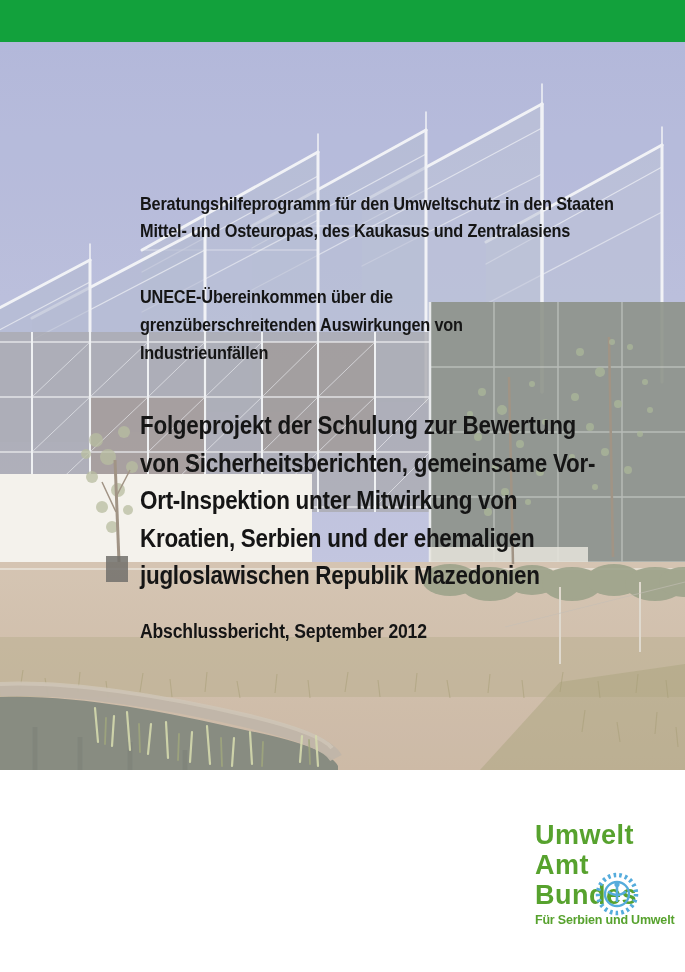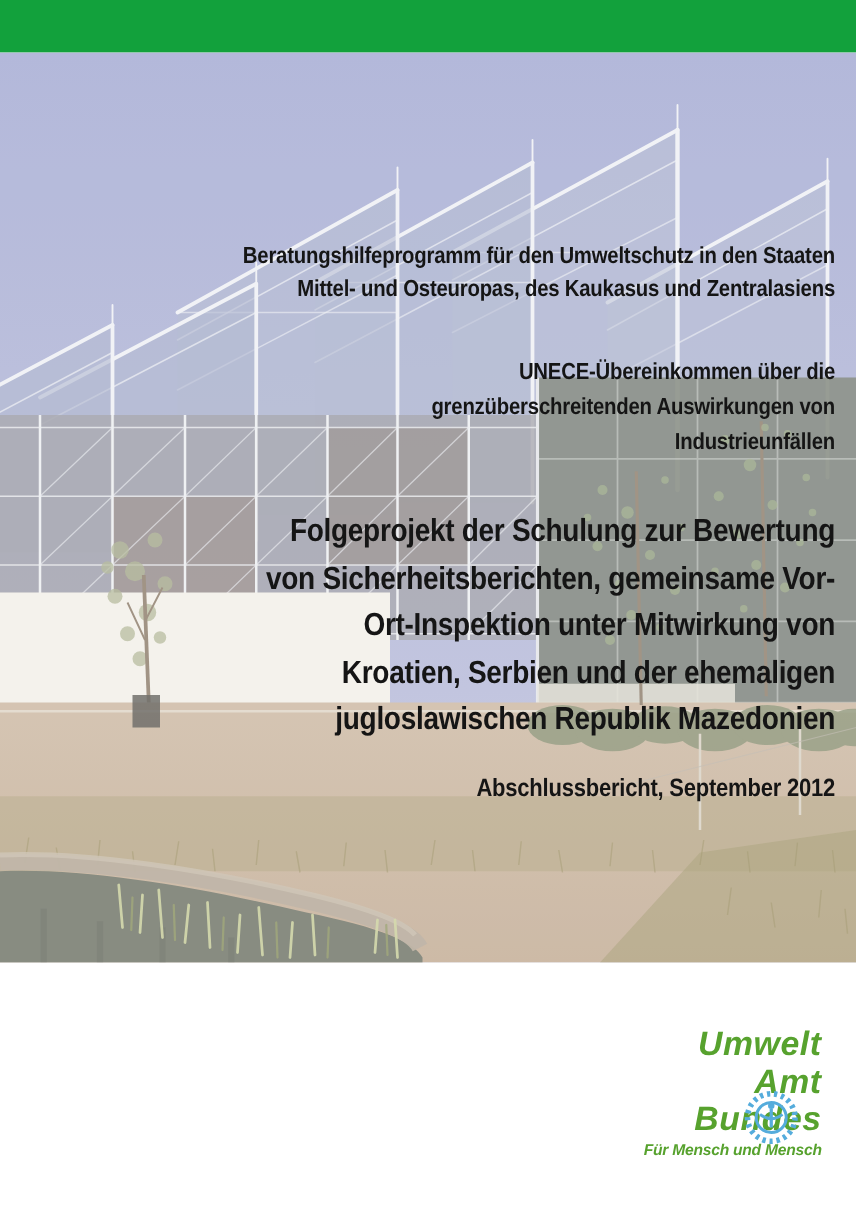--- a/index.html
+++ b/index.html
@@ -1,30 +1,30 @@
 <!DOCTYPE html>
 <html style="--accent: #12a13c; --logo-green: #57a22e; --emblem-blue: #55acdc;"><head>
 <meta charset="utf-8">
 <style>
   html,body{margin:0;padding:0;background:#ffffff;}
   .page{position:relative;width:685px;height:972px;margin:0 auto;background:#ffffff;overflow:hidden;
-        font-family:"Liberation Sans","DejaVu Sans",sans-serif;text-align:right;}
+        font-family:"Liberation Sans","DejaVu Sans",sans-serif;}
   .top-bar{position:absolute;left:0;top:0;width:685px;height:42px;background:var(--accent,#12a13c);}
   .photo{position:absolute;left:0;top:42px;width:685px;height:728px;}
   .photo svg{display:block;}
 
   .textblock{position:absolute;left:140px;color:#151515;font-weight:bold;
              transform:scaleX(0.88);transform-origin:0 0;width:600px;
              letter-spacing:-0.2px;}
   .tb-program{top:190px;font-size:18.5px;line-height:27px;}
   .tb-convention{top:283px;font-size:18.5px;line-height:28px;}
   .tb-title{top:407px;font-size:25.5px;line-height:37.5px;letter-spacing:-0.3px;}
   .tb-date{top:619px;font-size:20px;line-height:24px;}
 
-  .logo{position:absolute;left:515px;top:820px;color:var(--logo-green,#57a22e);font-weight:bold;font-style:italic;}
+  .logo{position:absolute;left:535px;top:820px;color:var(--logo-green,#57a22e);font-weight:bold;}
   .logo-line{font-size:27px;line-height:30px;letter-spacing:0.5px;}
   .tagline{font-size:12.5px;line-height:15px;margin-top:3px;letter-spacing:-0.2px;white-space:nowrap;}
   .emblem{position:absolute;left:594px;top:871px;width:46px;height:46px;}
   .emblem .st{stroke:var(--emblem-blue,#55acdc);fill:none;}
   .emblem .fl{fill:var(--emblem-blue,#55acdc);}
 </style>
 </head>
 <body>
 
 <div class="page">
@@ -289,21 +289,21 @@
     <div>Kroatien, Serbien und der ehemaligen</div>
     <div>jugloslawischen Republik Mazedonien</div>
   </div>
 
   <div class="textblock tb-date">Abschlussbericht, September 2012</div>
 
   <div class="logo">
     <div class="logo-line">Umwelt</div>
     <div class="logo-line">Amt</div>
     <div class="logo-line">Bundes</div>
-    <div class="tagline">Für Mensch und Mensch</div>
+    <div class="tagline">Für Serbien und Umwelt</div>
   </div>
 
   <svg class="emblem" viewBox="0 0 46 46">
     <circle class="st" cx="23" cy="23" r="19" stroke-width="4.5" stroke-dasharray="2.6 3.1"></circle>
     <circle class="st" cx="23" cy="23" r="12" stroke-width="2.4"></circle>
     <circle class="fl" cx="23" cy="13.5" r="2.6"></circle>
     <line class="st" x1="23" y1="16" x2="23" y2="31" stroke-width="2.6"></line>
     <path class="st" d="M14,20.5 Q23,27.5 32,20.5" stroke-width="2.4"></path>
   </svg>
 

